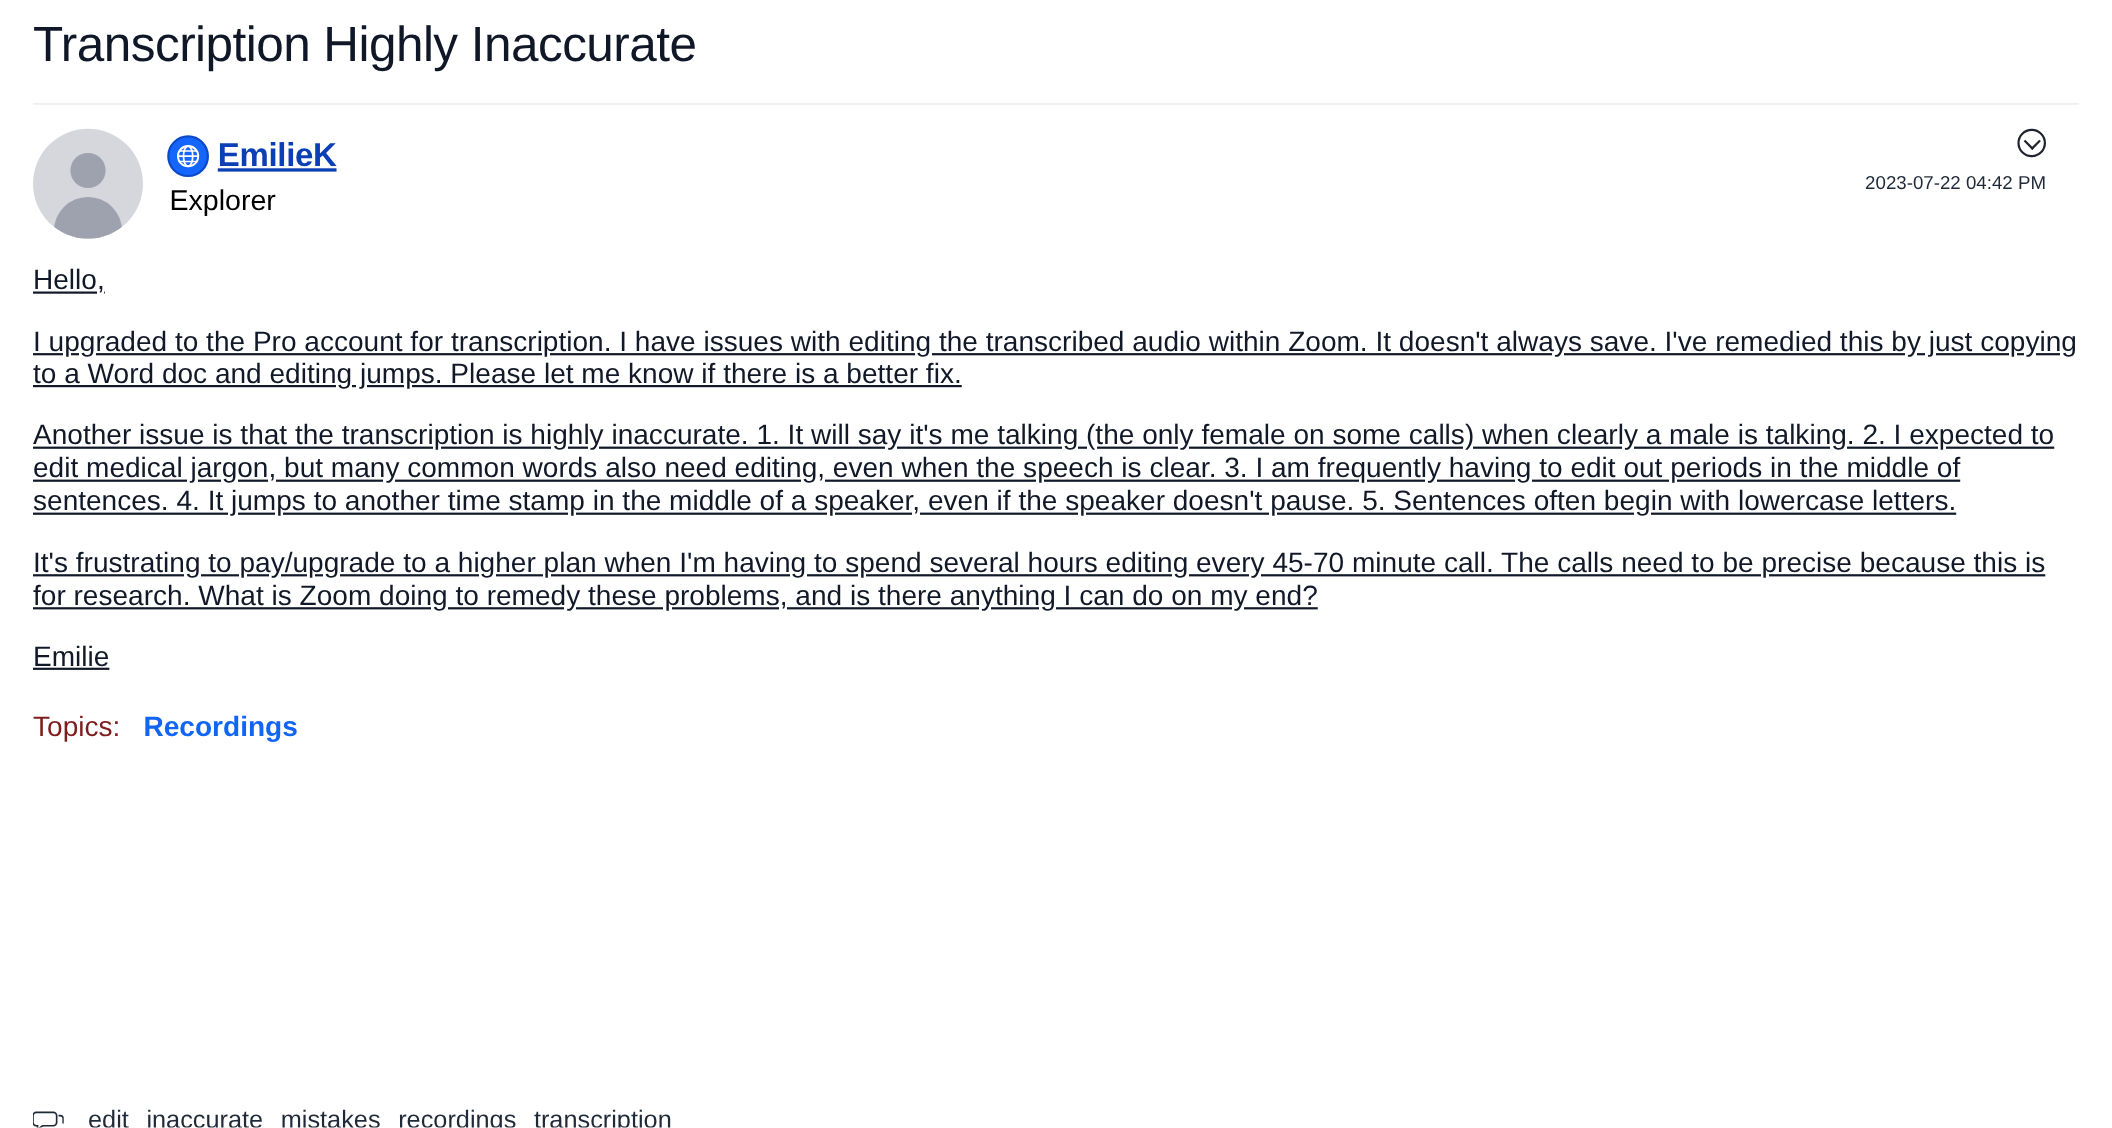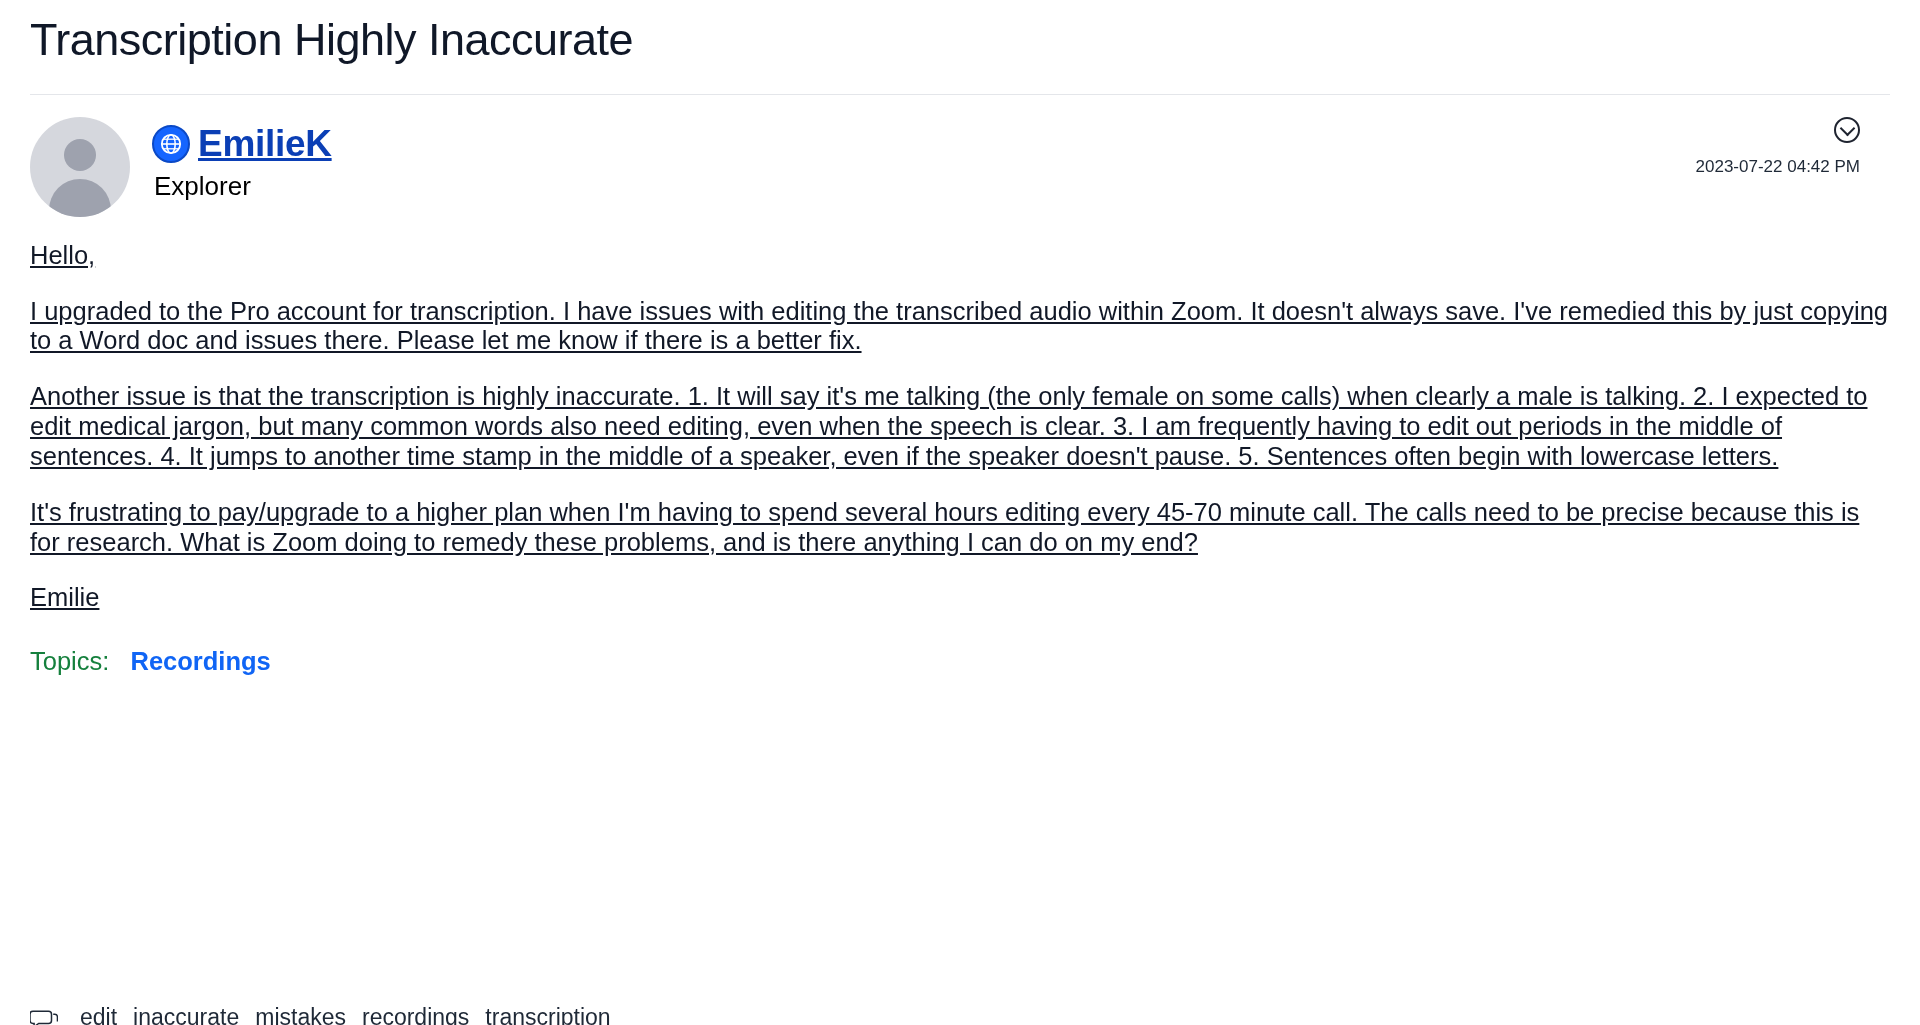--- a/index.html
+++ b/index.html
@@ -82,21 +82,21 @@
     background: #1565ff;
     border: 2px solid #0b49c6;
     display: inline-flex;
     align-items: center;
     justify-content: center;
     margin-right: 8px;
     flex: 0 0 auto;
   }
   .globe-badge svg { display: block; }
   .username {
-    font-size: 37px;
+    font-size: 30px;
     font-weight: bold;
     color: #0b3fb5;
     letter-spacing: -0.3px;
   }
   .rank {
     font-size: 26px;
     color: #000000;
     margin-top: 6px;
     margin-left: 2px;
   }
@@ -144,21 +144,21 @@
     margin: 0 0 26px 0;
   }
   .body-text p.tight {
     margin: 0;
   }
   .topics {
     margin-top: 34px;
     font-size: 25.5px;
     color: #111827;
   }
-  .topics .label { color: #15803d; }
+  .topics .label { color: #7f1d1d; }
   .topics a {
     color: #1065f5;
     font-weight: bold;
     text-decoration: none;
     margin-left: 14px;
   }
   .tags {
     position: absolute;
     left: 30px;
     bottom: 8px;
@@ -214,21 +214,21 @@
 
       <div class="meta">
         <span class="chev"></span>
         <div class="timestamp">2023-07-22 04:42 PM</div>
       </div>
 
     </div>
 
     <div class="body-text">
       <p>Hello,</p>
-      <p>I upgraded to the Pro account for transcription. I have issues with editing the transcribed audio within Zoom. It doesn't always save. I've remedied this by just copying to a Word doc and issues there. Please let me know if there is a better fix.</p>
+      <p>I upgraded to the Pro account for transcription. I have issues with editing the transcribed audio within Zoom. It doesn't always save. I've remedied this by just copying to a Word doc and editing jumps. Please let me know if there is a better fix.</p>
       <p>Another issue is that the transcription is highly inaccurate. 1. It will say it's me talking (the only female on some calls) when clearly a male is talking. 2. I expected to edit medical jargon, but many common words also need editing, even when the speech is clear. 3. I am frequently having to edit out periods in the middle of sentences. 4. It jumps to another time stamp in the middle of a speaker, even if the speaker doesn't pause. 5. Sentences often begin with lowercase letters.</p>
       <p>It's frustrating to pay/upgrade to a higher plan when I'm having to spend several hours editing every 45-70 minute call. The calls need to be precise because this is for research. What is Zoom doing to remedy these problems, and is there anything I can do on my end?</p>
       <p class="tight">Emilie</p>
     </div>
 
     <div class="topics">
       <span class="label">Topics:</span>
       <a href="#">Recordings</a>
     </div>
 

